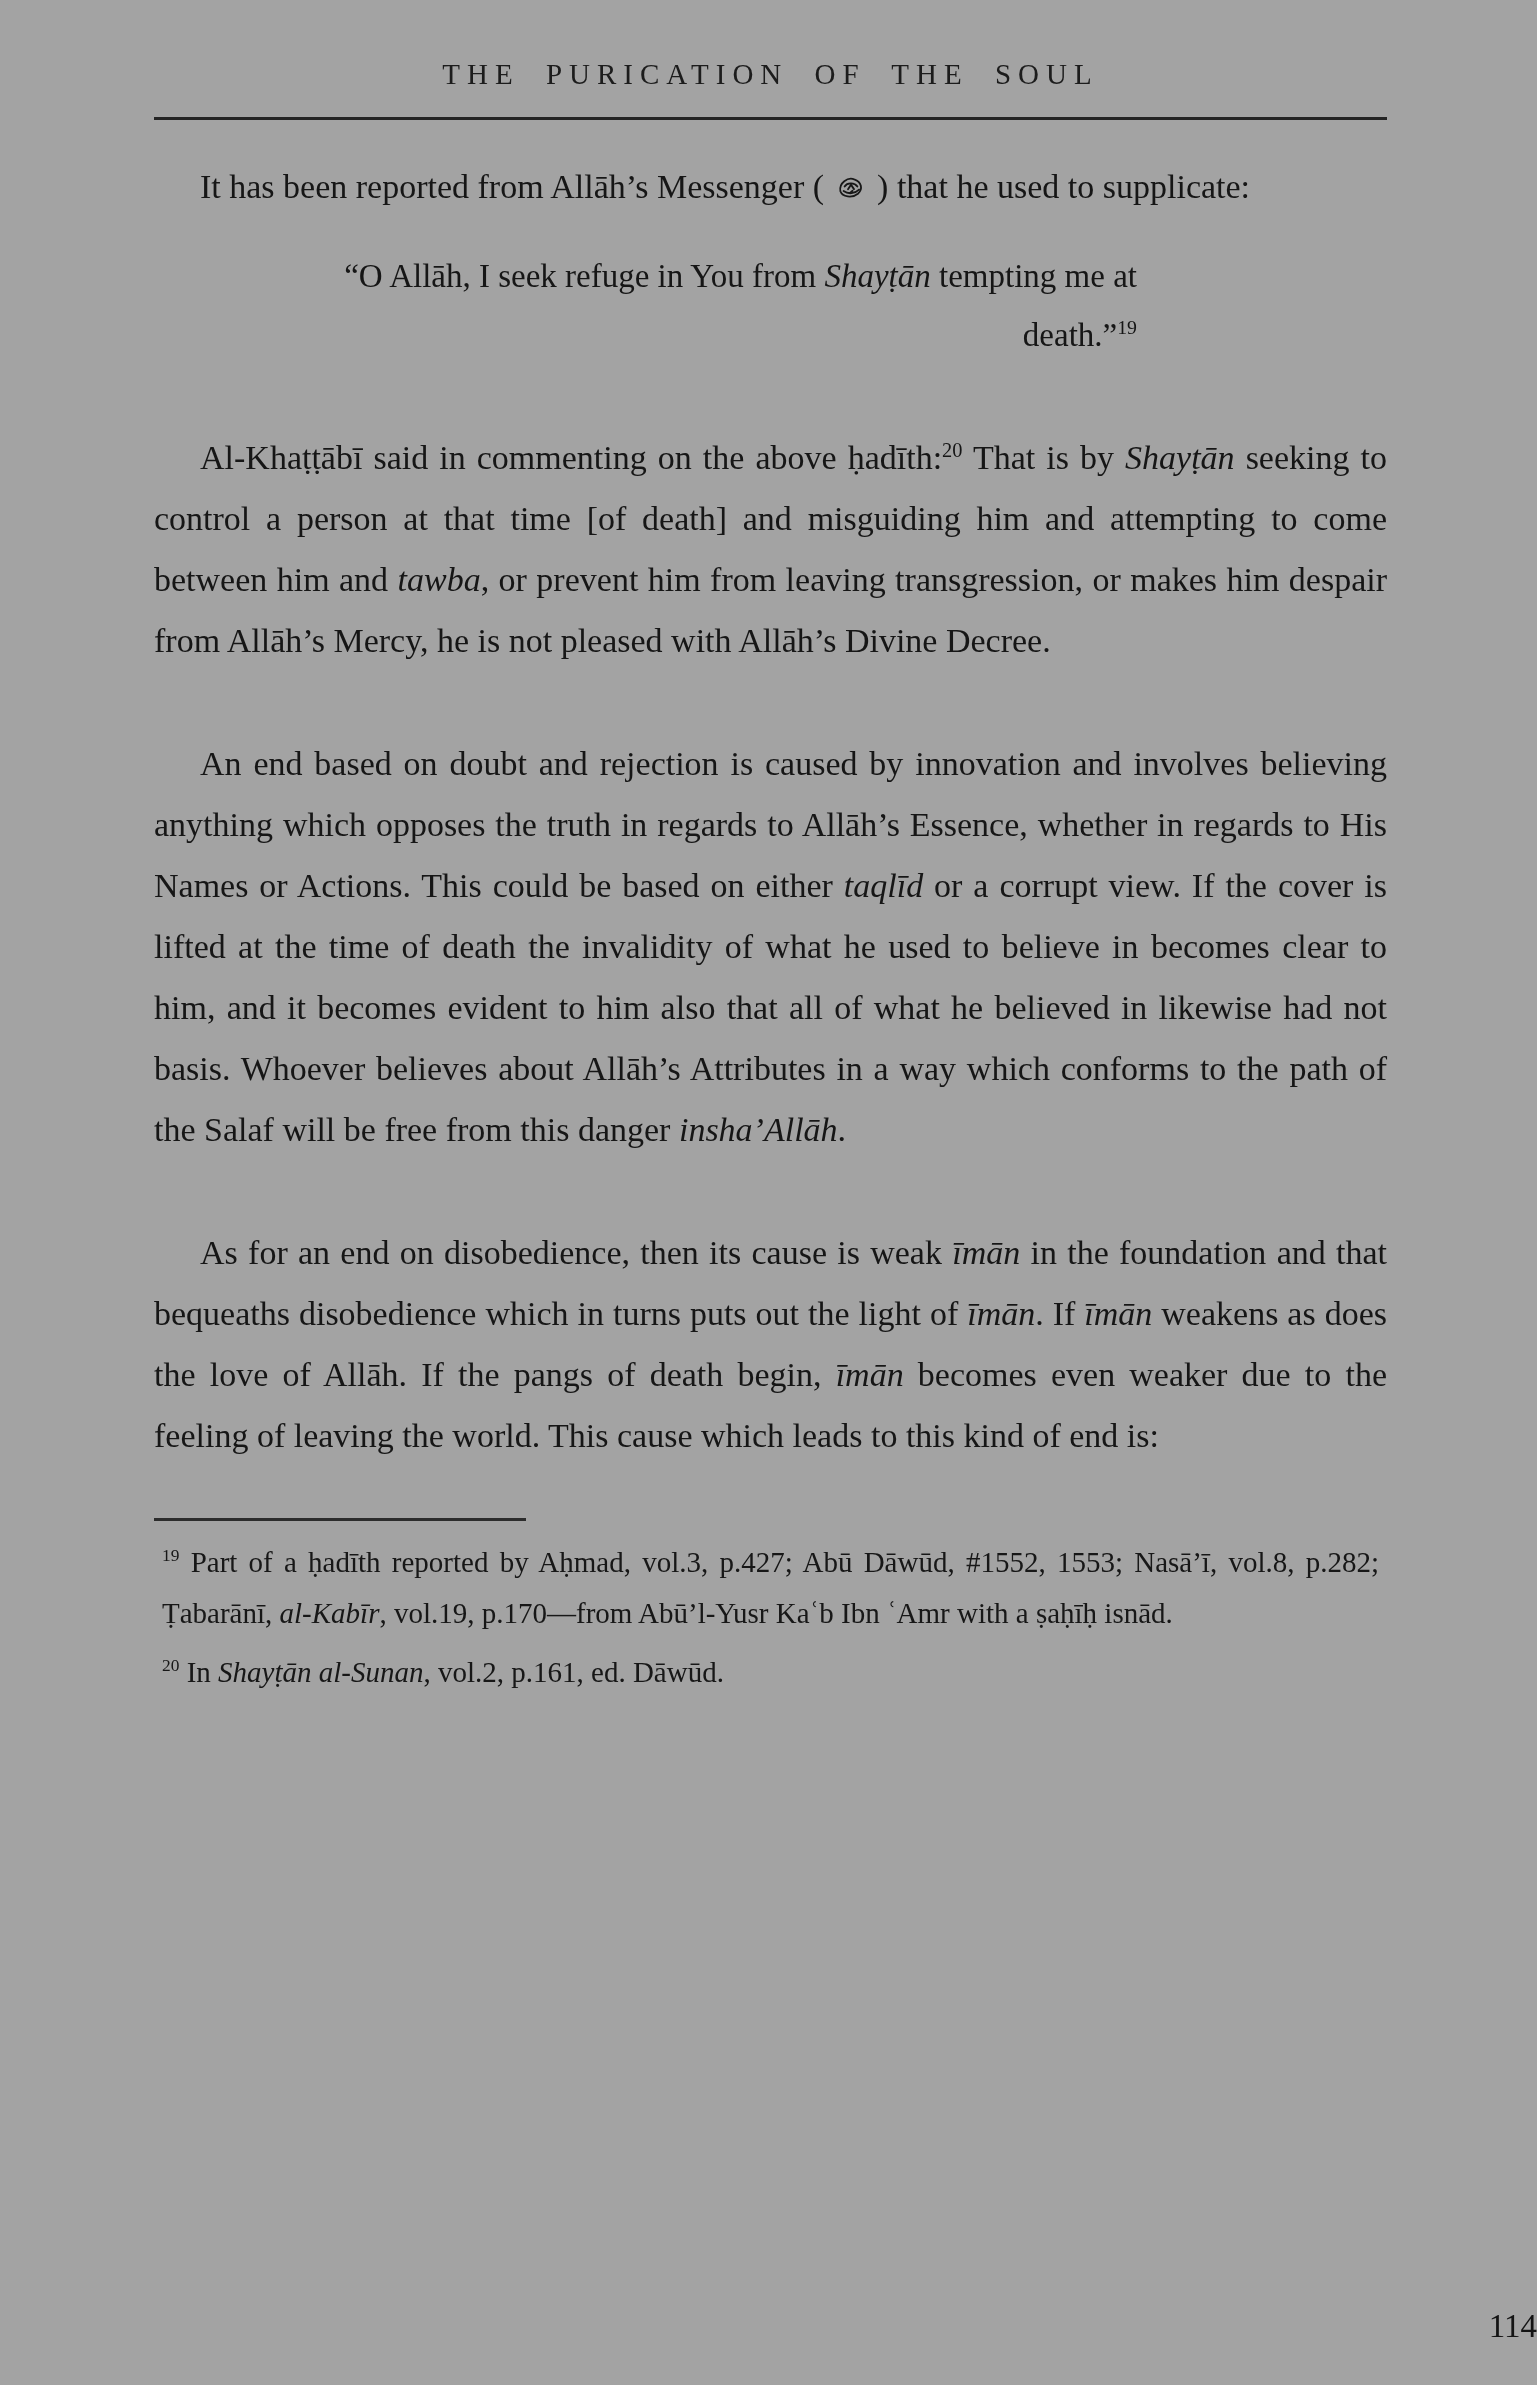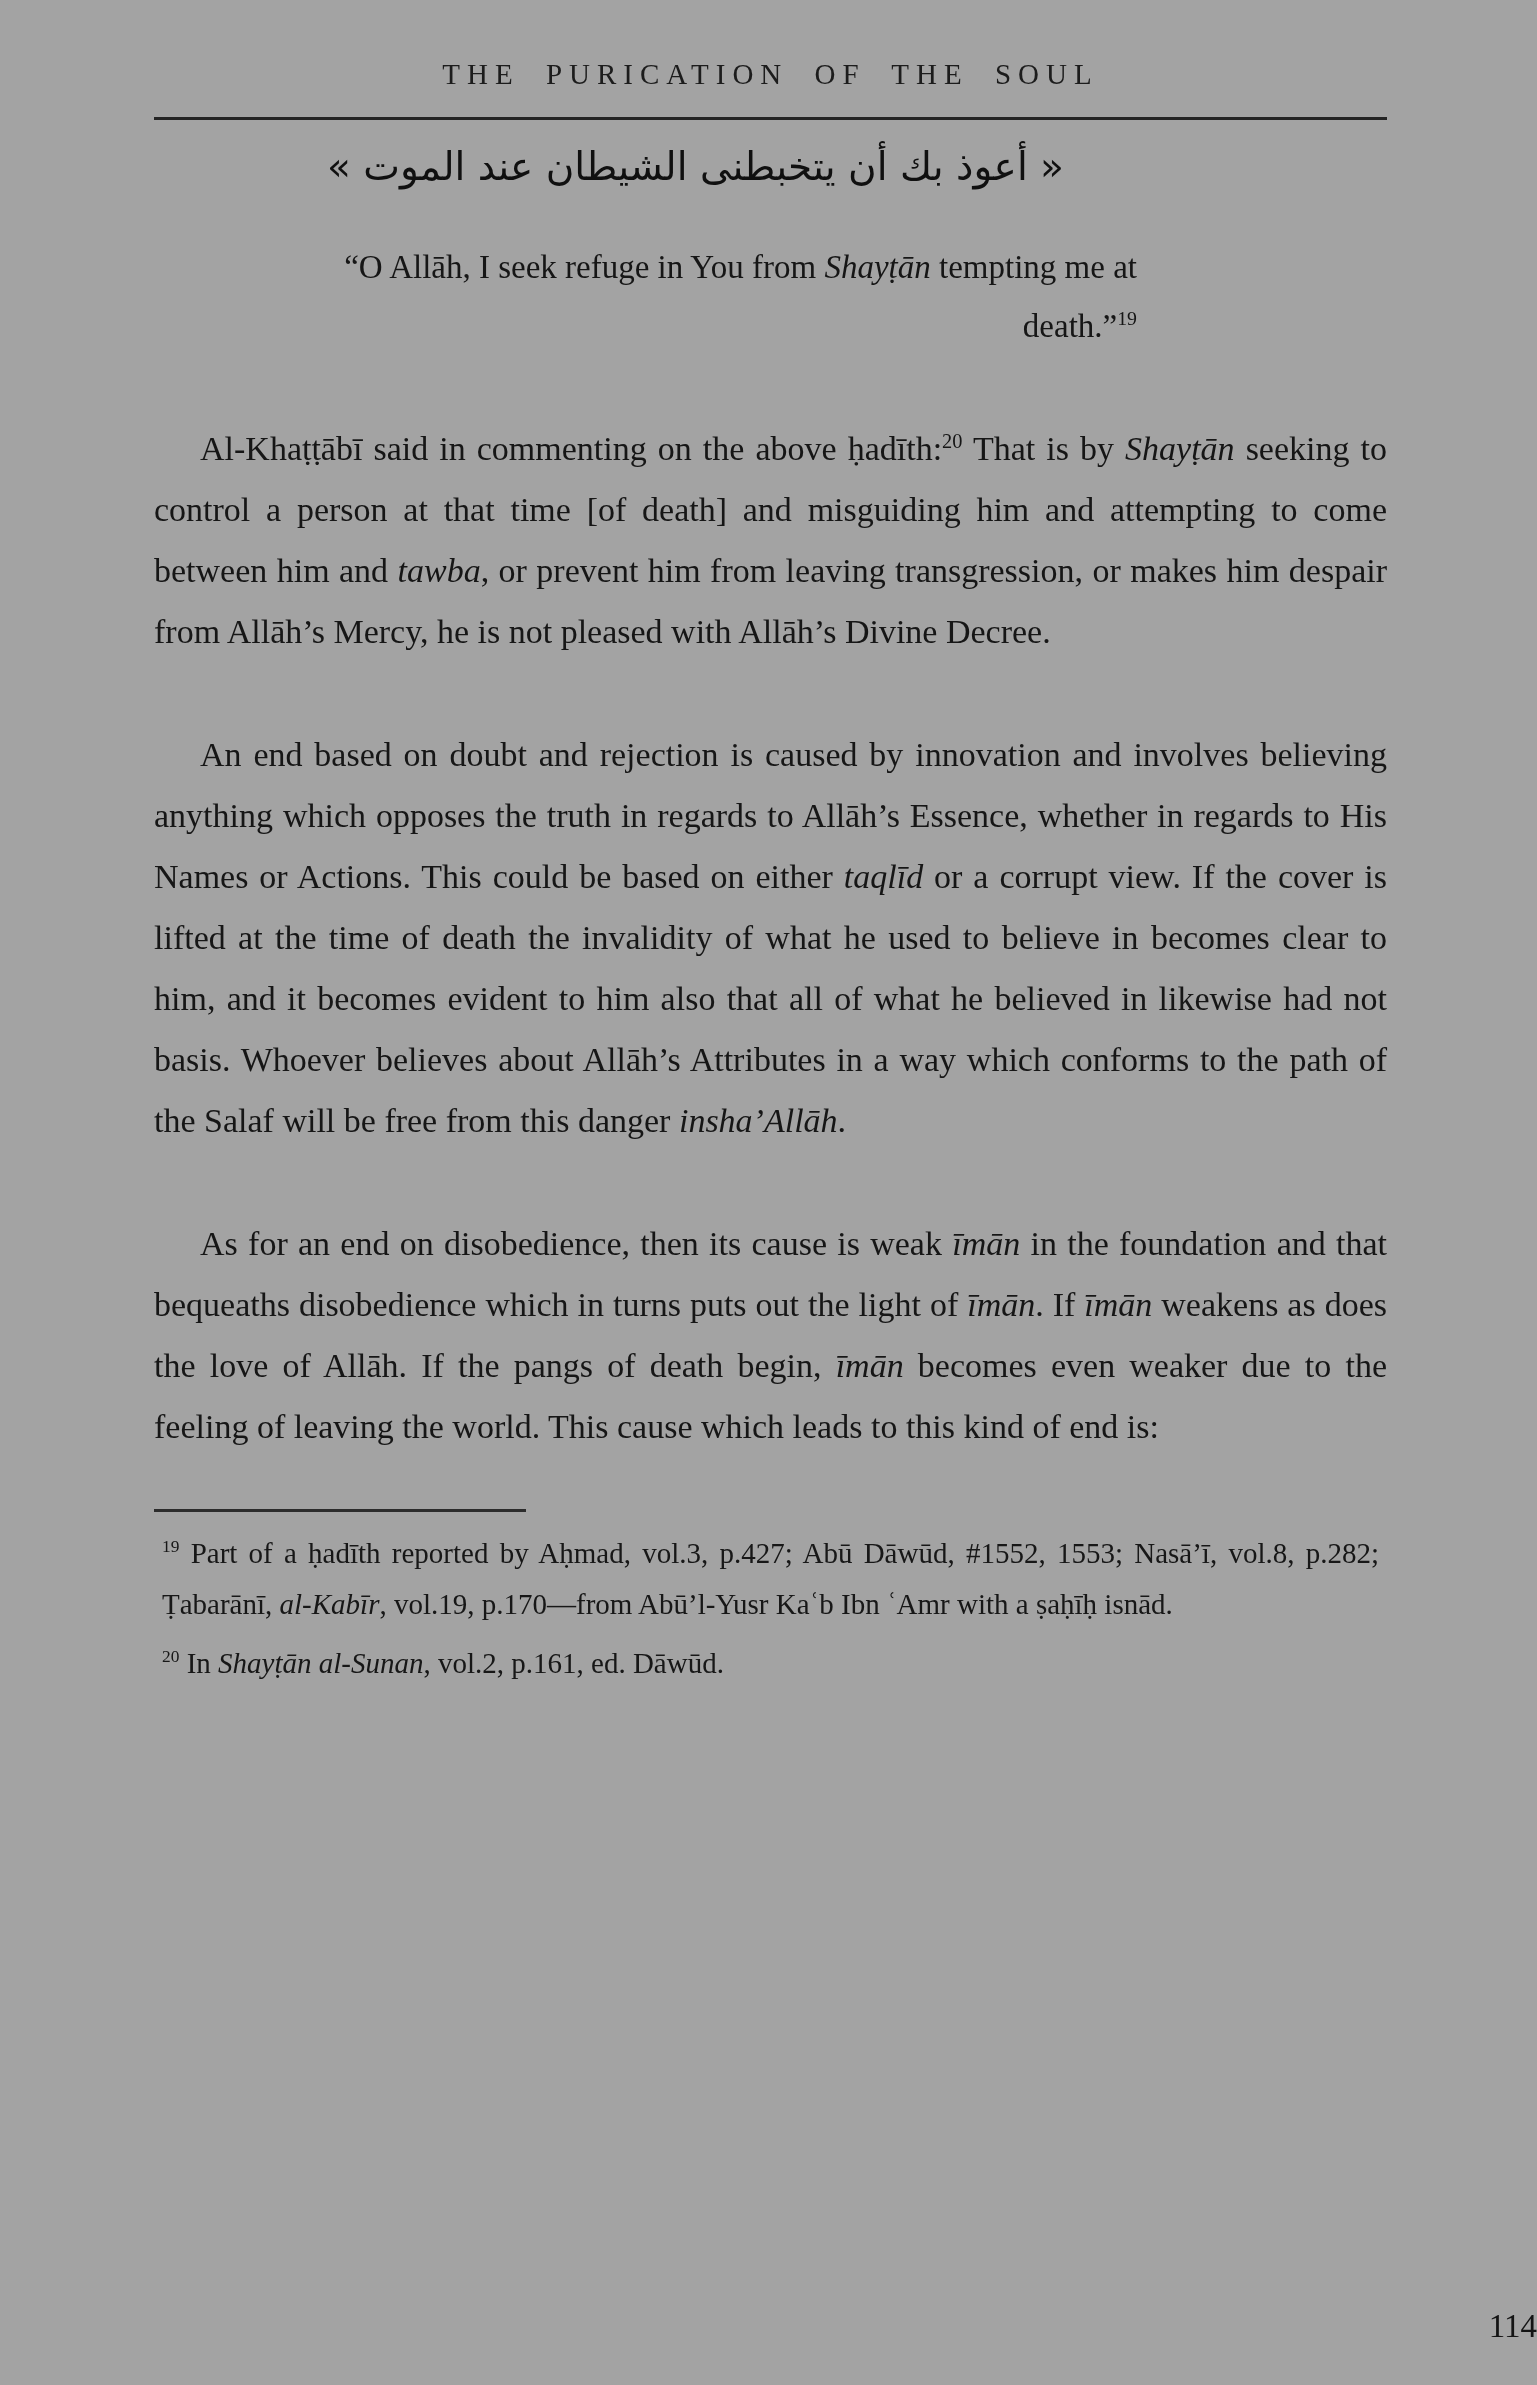--- a/index.html
+++ b/index.html
@@ -90,22 +90,32 @@
 <body>
 
 <div class="page">
 
   <header>
     <div class="running-head">THE PURICATION OF THE SOUL</div>
     <hr class="head-rule">
   </header>
 
   <main>
+    <p class="body-par indent first"><span>It has been reported from Allāh’s Messenger (</span>
+  <svg class="seal-icon" width="34" height="34" viewBox="0 0 32 32" aria-hidden="true">
+    <g fill="none" stroke="#181818" stroke-width="1.7" stroke-linecap="round">
+      <path d="M6 20 C4.5 12, 13 6.5, 19 8.8 C26 11.2, 27.5 18, 22.5 22.3 C17 26.8, 8 25.5, 6 20 Z"></path>
+      <path d="M10 15.5 C12.5 11.5, 19.5 11.8, 22 15.6"></path>
+      <path d="M9 19.8 C13.5 23, 19.5 22.4, 23.6 18.4"></path>
+      <path d="M13.2 18.2 L16 13.8 L18.8 18"></path>
+      <path d="M15 21.5 L17.5 19.5"></path>
+    </g>
+  </svg>
+<span>) that he used to supplicate:</span></p>
 
-    <p class="arabic" dir="rtl" lang="ar">« أعوذ بك أن يتخبطنى الشيطان عند الموت »</p>
 
     <blockquote class="quote"><span>“O Allāh, I seek refuge in You from </span><span class="it">Shayṭān</span><span> tempting me at death.”</span><sup>19</sup></blockquote>
 
     <p class="body-par indent gap"><span>Al-Khaṭṭābī said in commenting on the above ḥadīth:</span><sup>20</sup><span> That is by </span><span class="it">Shayṭān</span><span> seeking to control a person at that time [of death] and misguiding him and attempting to come between him and </span><span class="it">tawba</span><span>, or prevent him from leaving transgression, or makes him despair from Allāh’s Mercy, he is not pleased with Allāh’s Divine Decree.</span></p>
 
 
     <p class="body-par indent gap"><span>An end based on doubt and rejection is caused by innovation and involves believing anything which opposes the truth in regards to Allāh’s Essence, whether in regards to His Names or Actions. This could be based on either </span><span class="it">taqlīd</span><span> or a corrupt view. If the cover is lifted at the time of death the invalidity of what he used to believe in becomes clear to him, and it becomes evident to him also that all of what he believed in likewise had not basis. Whoever believes about Allāh’s Attributes in a way which conforms to the path of the Salaf will be free from this danger </span><span class="it">insha’Allāh</span><span>.</span></p>
 
     <p class="body-par indent gap"><span>As for an end on disobedience, then its cause is weak </span><span class="it">īmān</span><span> in the foundation and that bequeaths disobedience which in turns puts out the light of </span><span class="it">īmān</span><span>. If </span><span class="it">īmān</span><span> weakens as does the love of Allāh. If the pangs of death begin, </span><span class="it">īmān</span><span> becomes even weaker due to the feeling of leaving the world. This cause which leads to this kind of end is:</span></p>
   </main>

